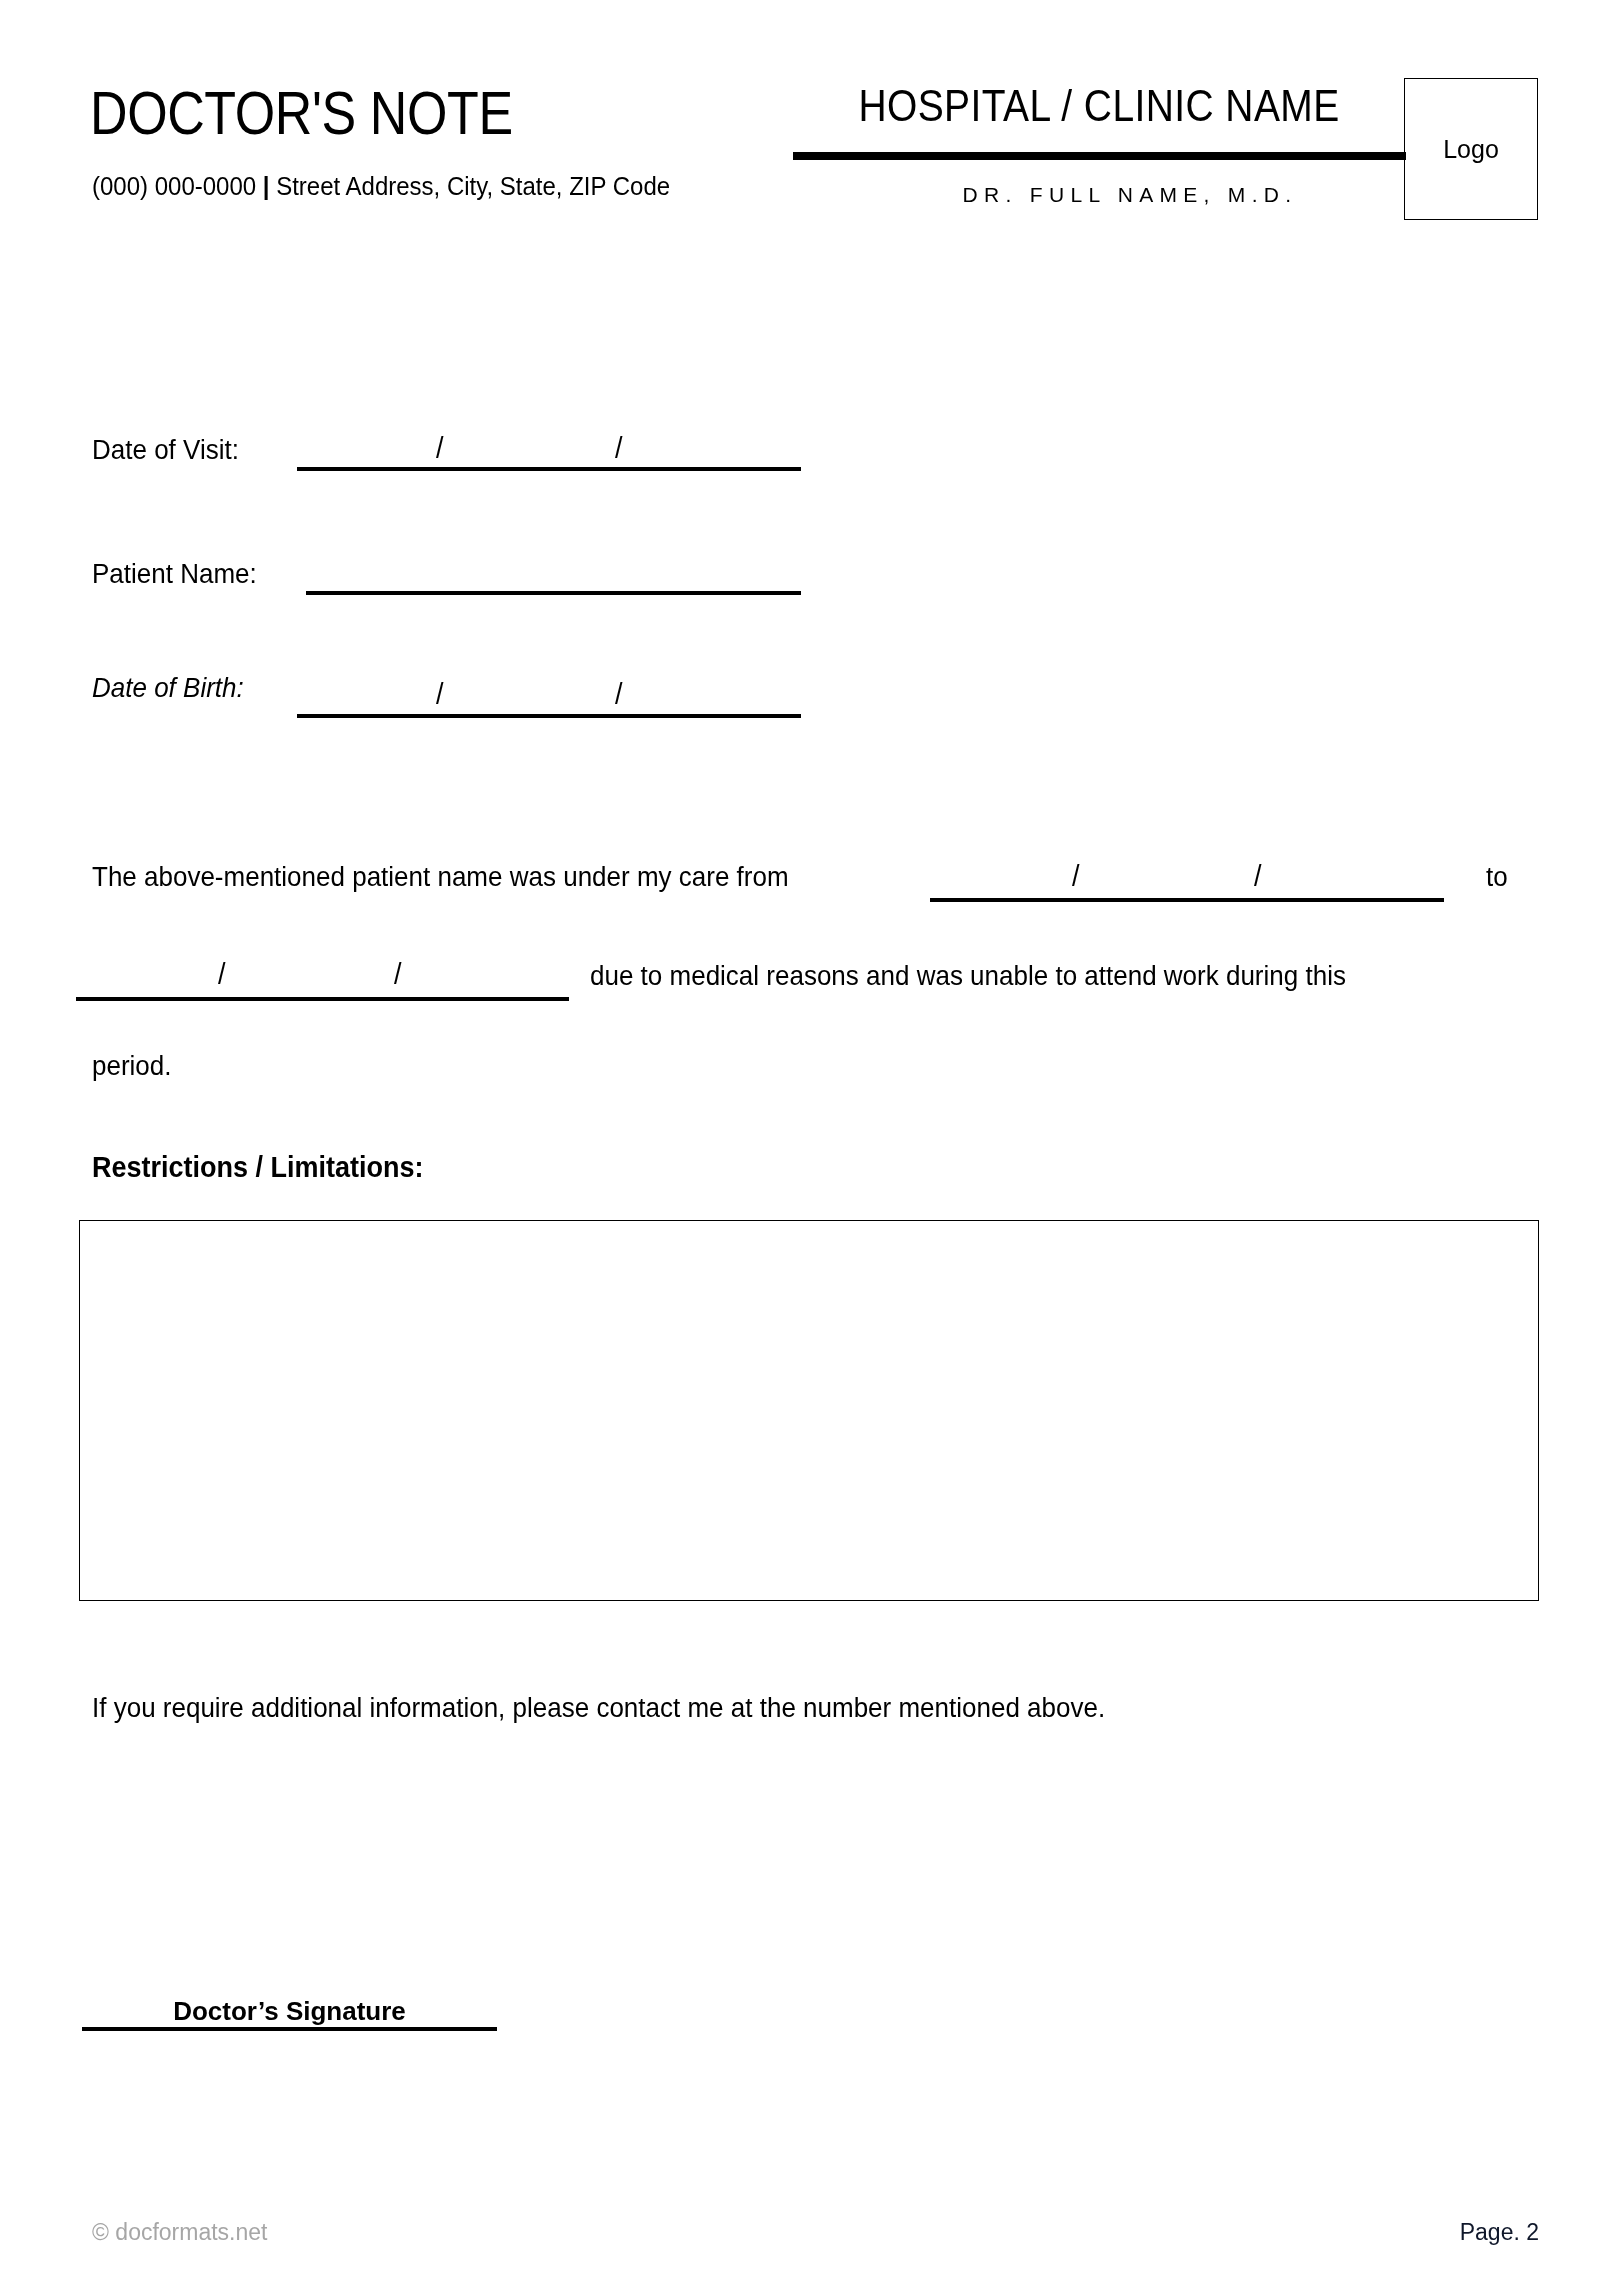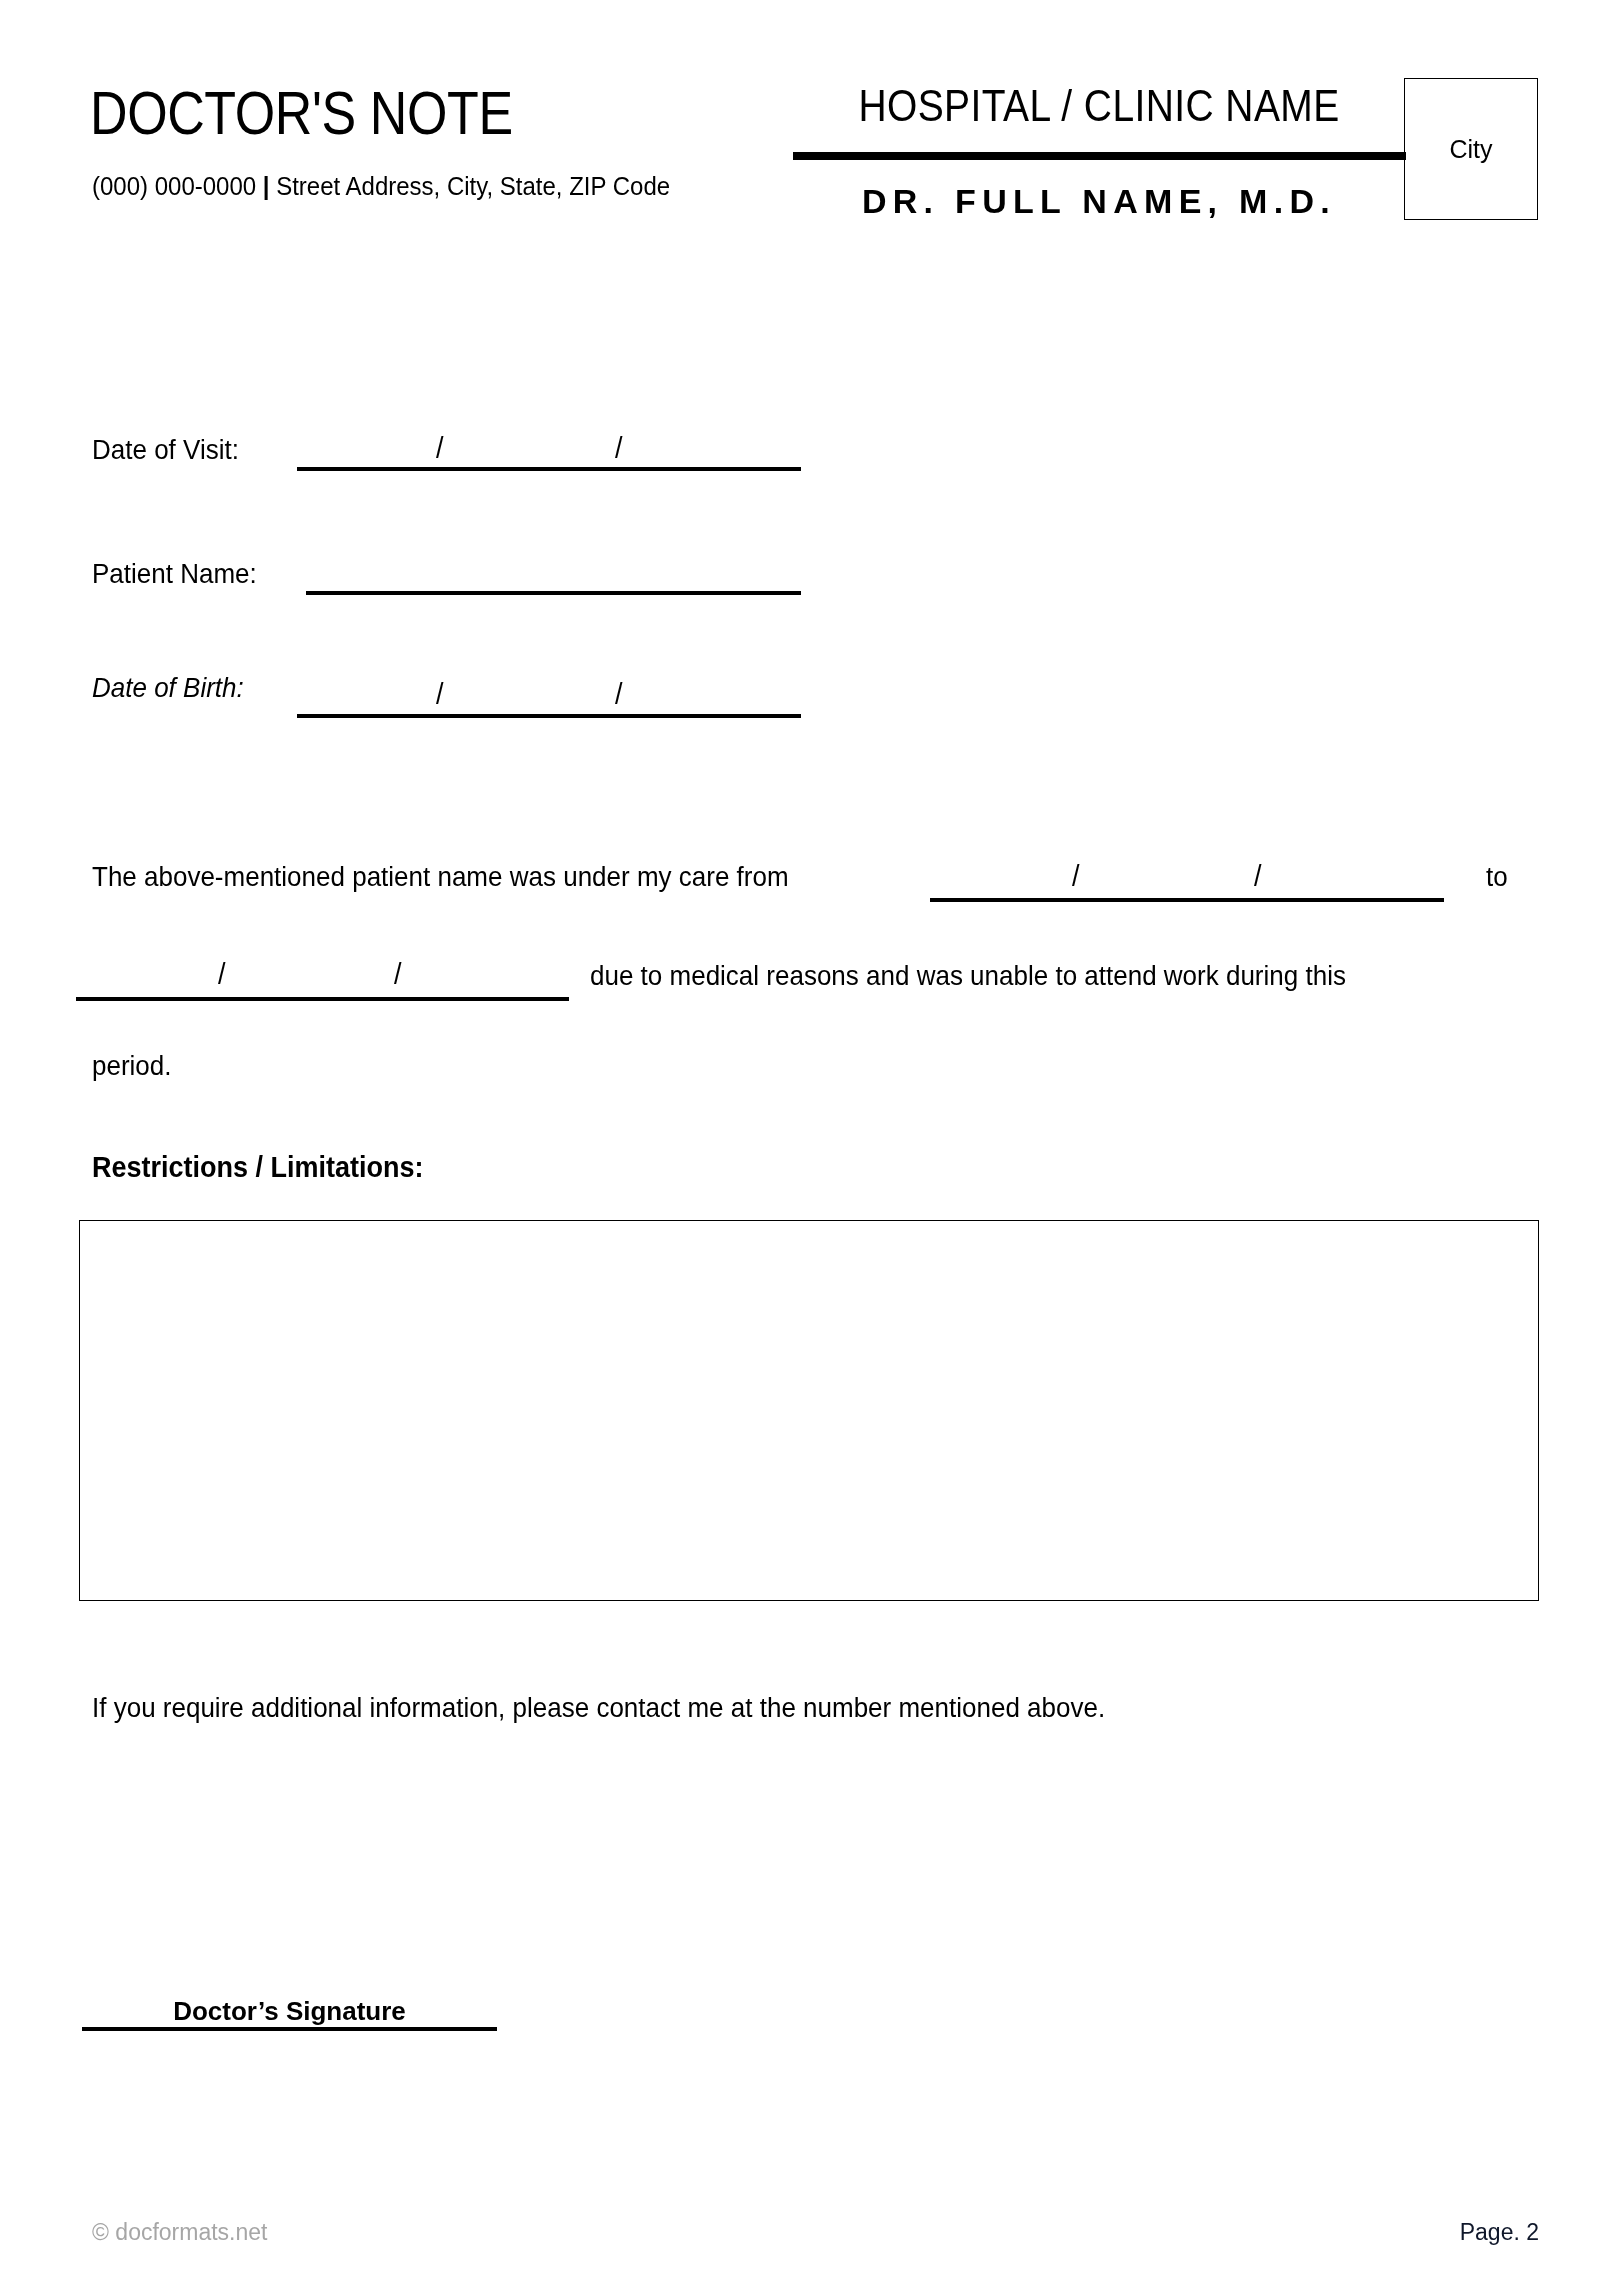--- a/index.html
+++ b/index.html
@@ -76,26 +76,26 @@
     position: absolute;
     left: 793px;
     top: 152px;
     width: 613px;
     height: 8px;
     background: #000000;
   }
 
   .doctor-name {
     position: absolute;
-    left: 793px;
+    left: 824px;
     top: 184px;
     width: 612px;
     text-align: center;
-    font-size: 34px;
-    font-weight: bold;
+    font-size: 21px;
+    font-weight: normal;
     letter-spacing: 6.3px;
     line-height: 1;
     white-space: nowrap;
   }
 
   .logo-box {
     position: absolute;
     left: 1404px;
     top: 78px;
     width: 134px;
@@ -247,21 +247,21 @@
       <span>(000) 000-0000</span><span>&nbsp;</span><span class="sep">|</span><span>&nbsp;</span><span>Street Address, City, State, ZIP Code</span>
     </div>
 
     <div class="clinic-name">HOSPITAL / CLINIC NAME</div>
 
     <div class="header-rule"></div>
 
     <div class="doctor-name">DR. FULL NAME, M.D.</div>
 
     <div class="logo-box">
-      <span>City</span>
+      <span>Logo</span>
     </div>
   </div>
 
   <div class="field" style="top:436px;text-decoration:underline;">
     <span class="field-label">Date of Visit:</span>
   </div>
   <div class="date-rule" style="left:297px; top:467px; width:504px;"></div>
   <div class="slash" style="left:436px; top:433px;">/</div>
   <div class="slash" style="left:615px; top:433px;">/</div>
 

